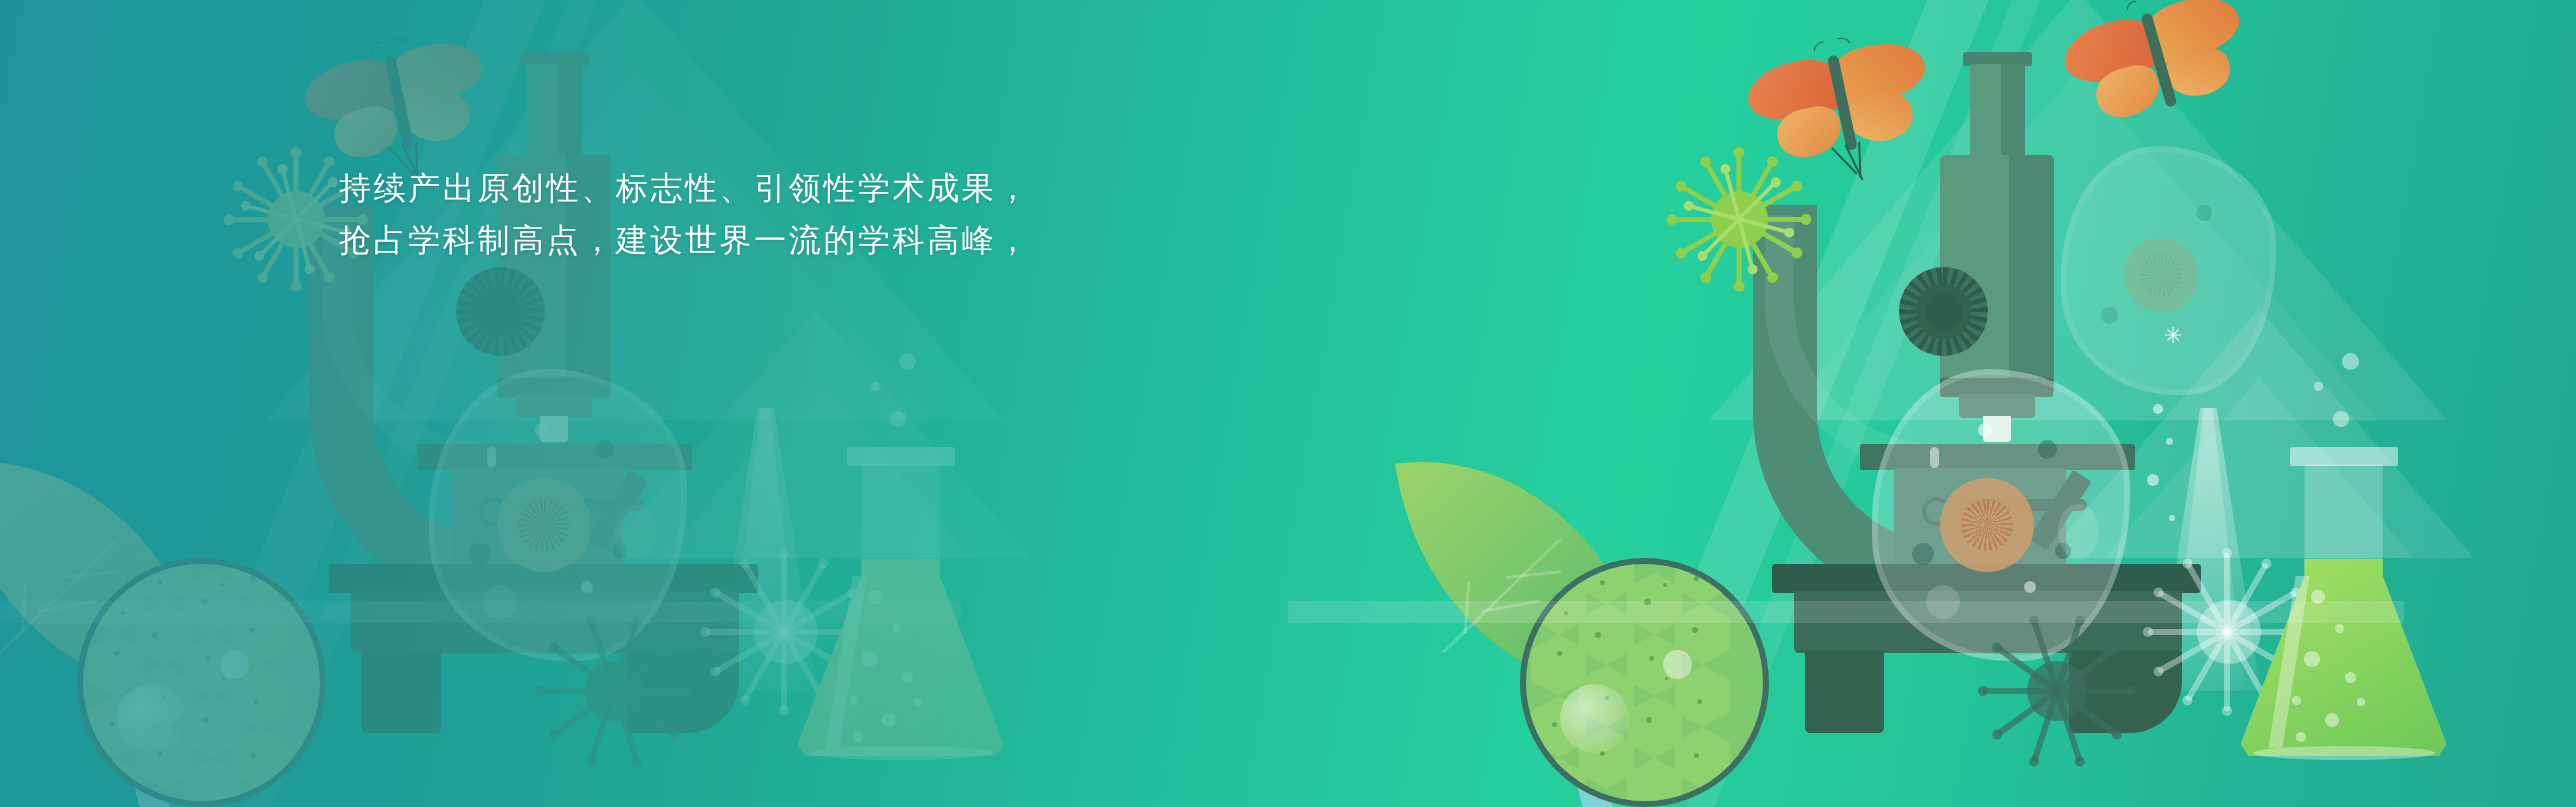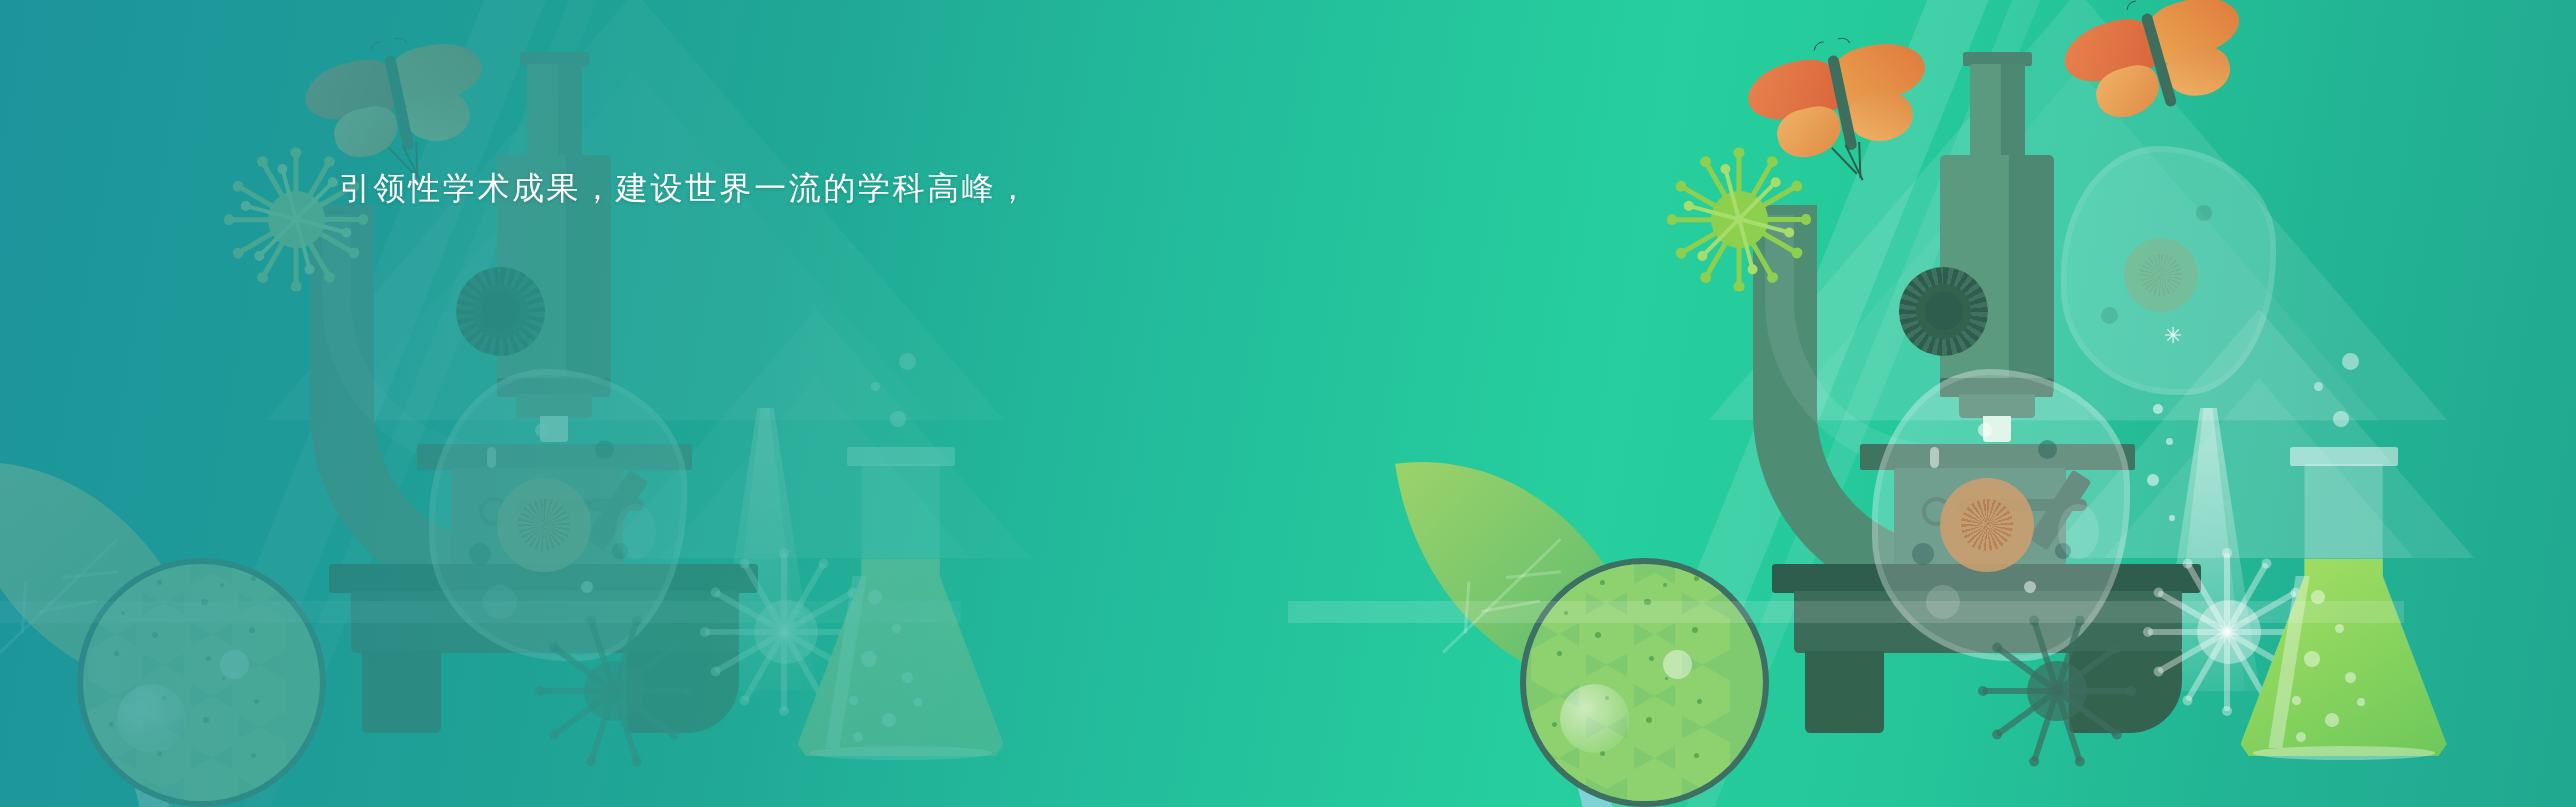--- a/index.html
+++ b/index.html
@@ -607,18 +607,19 @@
     <div class="speck" style="left:762px;top:404px;width:10.3px;height:10.3px;"></div>
     <div class="speck" style="left:775px;top:438px;width:6.9px;height:6.9px;"></div>
     <div class="speck" style="left:756px;top:474px;width:12px;height:12px;"></div>
     <div class="speck" style="left:778px;top:515px;width:6px;height:6px;"></div>
 
     <div class="shelf"></div>
   </div>
 
   <div id="copy">
     <div id="desc">
-      <span class="ln">引领性学术成果，建设世界一流的学科高峰，</span>
+      <span class="ln">持续产出原创性、标志性、引领性学术成果，</span>
+      <span class="ln">抢占学科制高点，建设世界一流的学科高峰，</span>
     </div>
   </div>
 
 </div>
 
 
 </body></html>

